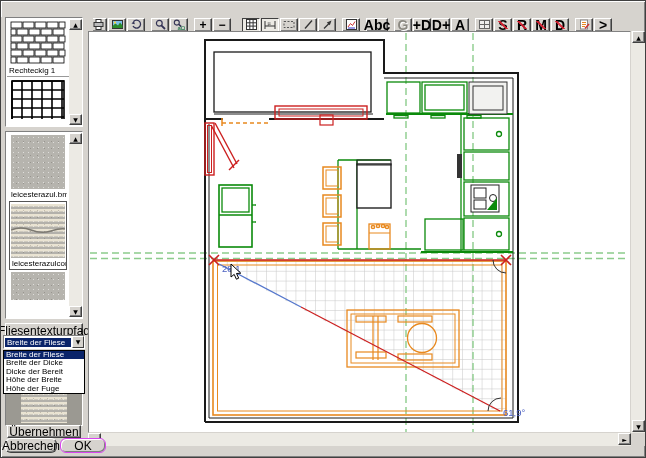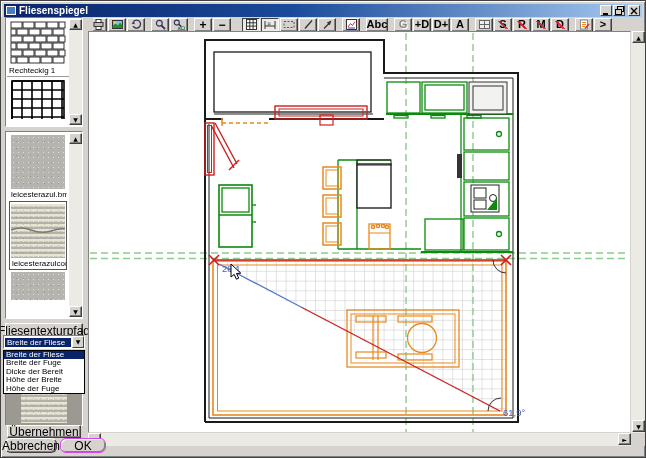--- a/index.html
+++ b/index.html
@@ -15,21 +15,21 @@
   .winbtns{display:flex;gap:1px;}
   .winbtn{width:12px;height:11px;background:#d6d3ce;border:1px solid;border-color:#fff #404040 #404040 #fff;
           display:flex;align-items:center;justify-content:center;}
   .winbtn.close{margin-left:2px;}
   
   .toolbar{position:absolute;left:86px;top:16px;right:0;height:15px;display:flex;align-items:center;gap:1px;padding-left:2px;}
   .tgap{width:4px;flex:0 0 auto;}
   .tbtn{position:relative;width:18px;height:14px;background:#d6d3ce;border:1px solid;border-color:#fff #404040 #404040 #fff;
         box-shadow:inset -1px -1px 0 #808080;display:flex;align-items:center;justify-content:center;flex:0 0 auto;}
   .tbtn.pressed{border-color:#404040 #fff #fff #404040;box-shadow:none;background:#eceae4;}
-  .tlabel{font-size:11px;font-weight:bold;color:#000;line-height:1;}
+  .tlabel{font-size:14px;font-weight:bold;color:#000;line-height:1;}
   .tlabel.big{font-size:12px;}
   .tlabel.dis{color:#8a8881;text-shadow:1px 1px 0 #fff;}
   .redmark{position:absolute;left:2px;top:2px;right:2px;bottom:2px;
            background:linear-gradient(45deg,transparent 44%,#d23 44%,#d23 58%,transparent 58%);opacity:.85;}
   
   .sidebar{position:absolute;left:0;top:16px;width:92px;height:430px;background:#d6d3ce;}
   .listbox{position:absolute;background:#fff;border:1px solid;border-color:#808080 #fff #fff #808080;}
   .lb-content{position:absolute;left:1px;top:1px;bottom:1px;right:13px;overflow:hidden;background:#fff;}
   .lb-scroll{position:absolute;top:1px;bottom:1px;right:0;width:13px;background:#eceae4;}
   .sb-btn{position:absolute;left:0;width:13px;height:11px;background:#d6d3ce;border:1px solid;
@@ -81,42 +81,20 @@
           font-size:7px;line-height:8px;text-align:center;color:#000;}
   .grip{position:absolute;right:1px;top:2px;width:11px;height:10px;
         background:linear-gradient(135deg,transparent 30%,#fff 30%,#fff 40%,#808080 40%,#808080 50%,transparent 50%,transparent 60%,#fff 60%,#fff 70%,#808080 70%,#808080 80%,transparent 80%);}
   .dlg-btn{z-index:2;border-radius:6px;}
 </style>
 </head>
 <body>
 
 <div class="window">
 
-  <div class="titlebar">
-    <div class="appicon"></div>
-    <div class="titletext">Fliesenspiegel</div>
-    <div class="winbtns">
-      <div class="winbtn">
-        <svg width="8" height="8">
-            <line x1="1" y1="7" x2="6" y2="7" stroke="#000" stroke-width="2"></line>
-          </svg>
-      </div>
-      <div class="winbtn">
-        <svg width="9" height="9">
-          <rect x="2.5" y="0.5" width="6" height="5" fill="none" stroke="#000"></rect>
-          <rect x="0.5" y="3.5" width="6" height="5" fill="#d6d3ce" stroke="#000"></rect>
-        </svg>
-      </div>
-      <div class="winbtn close">
-        <svg width="8" height="8">
-            <path d="M1,1 L7,7 M1,7 L7,1" stroke="#000" stroke-width="1.4"></path>
-          </svg>
-      </div>
-    </div>
-  </div>
 
   <div class="toolbar">
     <div class="tbtn">
       <svg width="11" height="11">
         <rect x="3" y="0.5" width="5" height="3" fill="#fff" stroke="#333"></rect>
         <rect x="1" y="3.5" width="9" height="4" fill="#bbb" stroke="#333"></rect>
         <rect x="3" y="7.5" width="5" height="3" fill="#fff" stroke="#333"></rect>
       </svg>
     </div>
     <div class="tbtn">
@@ -329,21 +307,21 @@
 
     <div class="btn" style="left:4px;top:306px;width:78px;height:15px;">Fliesentexturpfad</div>
 
     <div class="combo">
       <div class="combo-val">Breite der Fliese</div>
       <div class="combo-btn">▼</div>
     </div>
 
     <div class="droplist">
       <div class="dl-item sel">Breite der Fliese</div>
-      <div class="dl-item">Breite der Fuge</div>
+      <div class="dl-item">Breite der Dicke</div>
       <div class="dl-item">Dicke der Bereit</div>
       <div class="dl-item">Höhe der Breite</div>
       <div class="dl-item">Höhe der Fuge</div>
     </div>
 
     <div class="preview">
       <div class="tex corte"></div>
     </div>
 
     <div class="btn" style="left:6px;top:408px;width:74px;height:13px;">Übernehmen</div>

